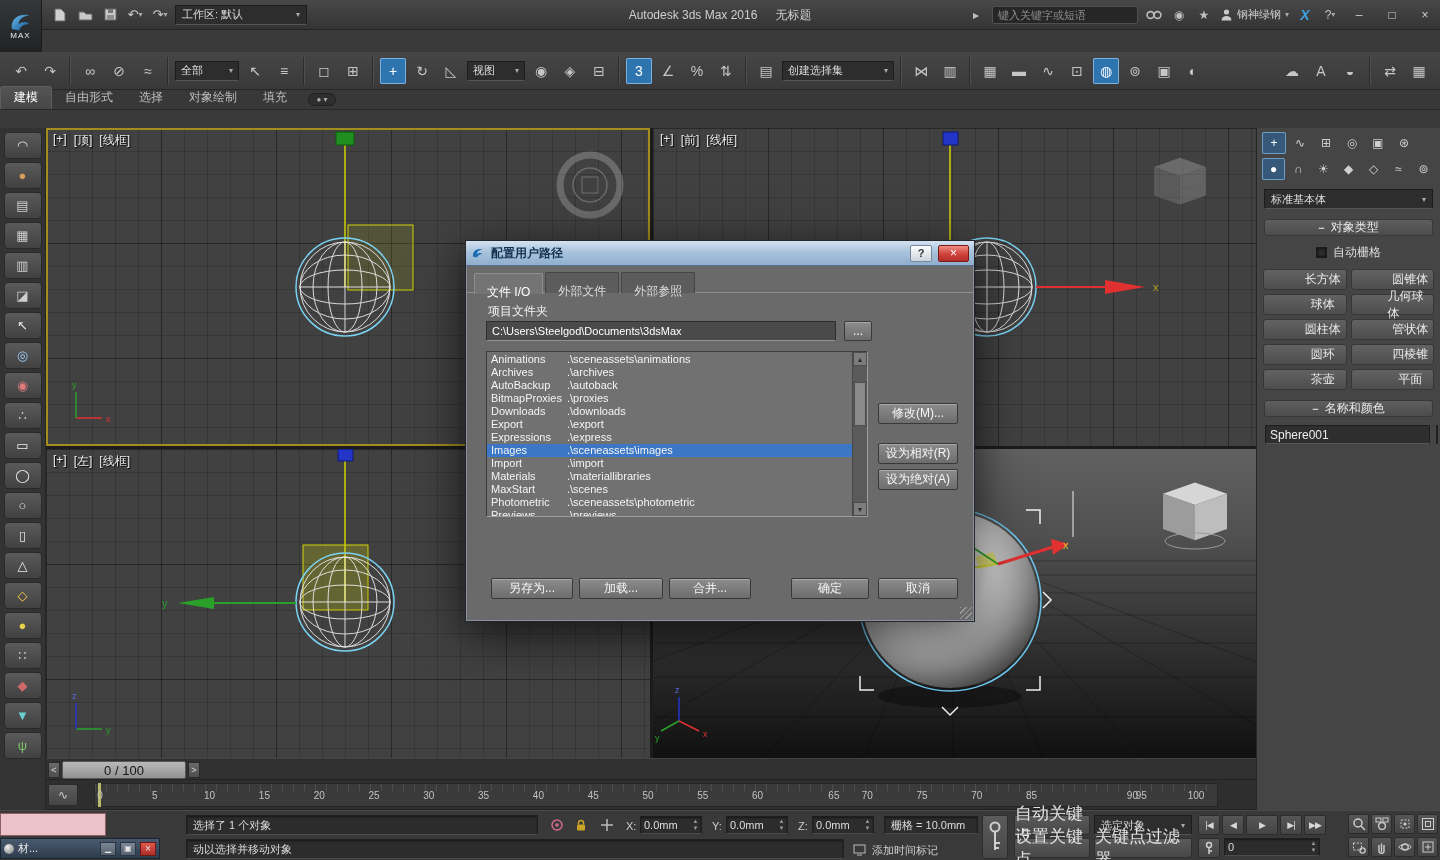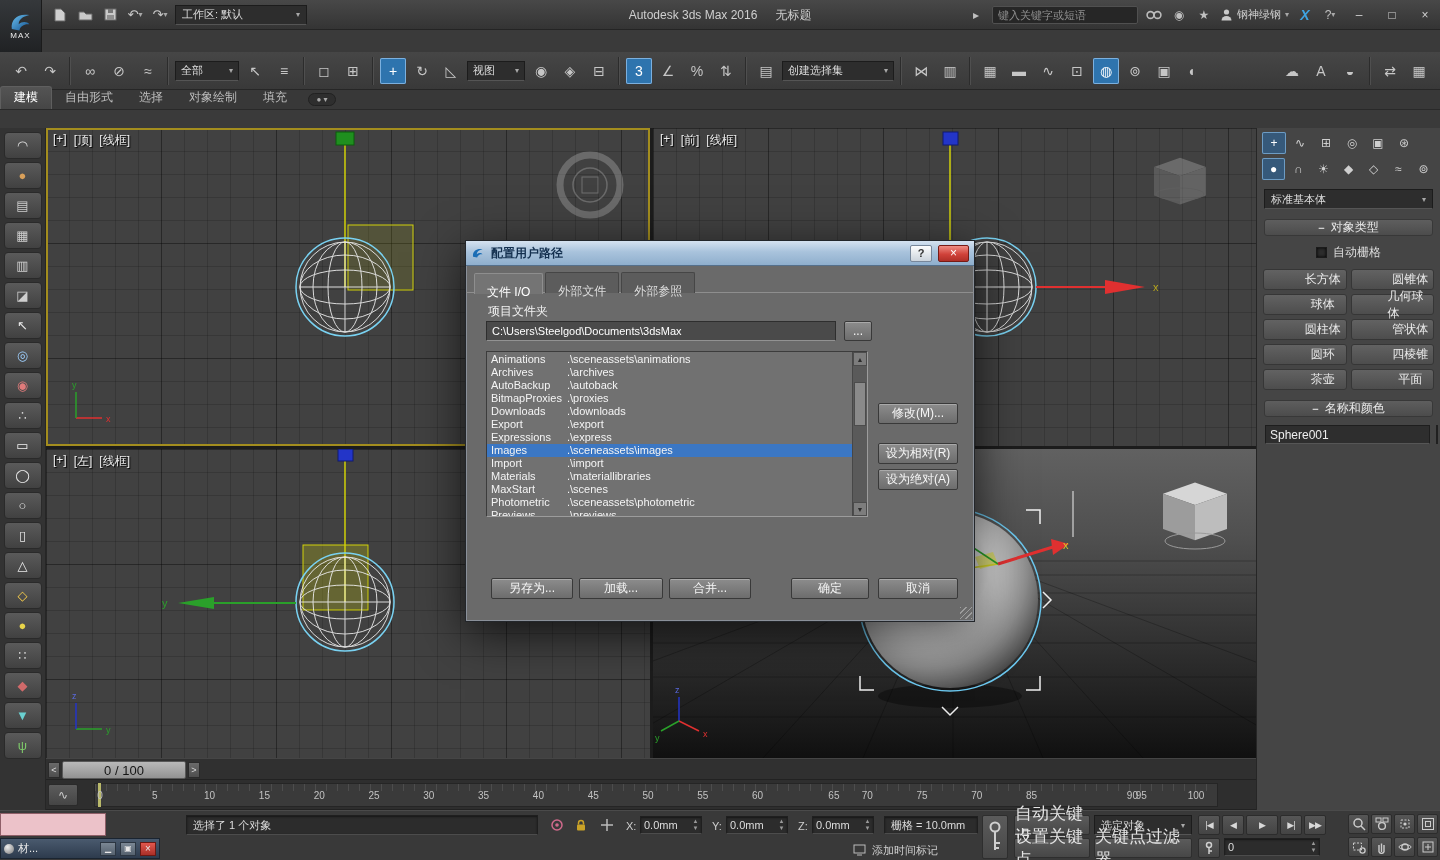--- a/index.html
+++ b/index.html
@@ -765,20 +765,21 @@
     <span class="sb-lbl" style="left:798px;top:9px">Z:</span>
     <div class="coord sunken" style="left:812px;top:5px;width:62px">
       <input value="0.0mm" style="">
       <span class="spin">
           <span>▲</span>
           <span>▼</span>
         </span>
     </div>
     <div class="sb-field sunken" style="left:884px;top:5px;width:94px;height:18px">栅格 = 10.0mm</div>
 
+    <div class="sb-field sunken" style="left:186px;top:28px;width:658px;height:20px">动以选择并移动对象</div>
     <div class="sb-icon" style="left:850px;top:29px">
       <svg width="13" height="13">
           <rect x="1" y="2" width="11" height="8" fill="none" stroke="#bbb"></rect>
           <line x1="4" y1="12" x2="9" y2="12" stroke="#bbb"></line>
         </svg>
     </div>
     <span class="sb-lbl" style="left:872px;top:32px">添加时间标记</span>
 
     <div class="sb-btn" style="left:982px;top:4px;width:26px;height:44px">
       <svg width="16" height="34">

